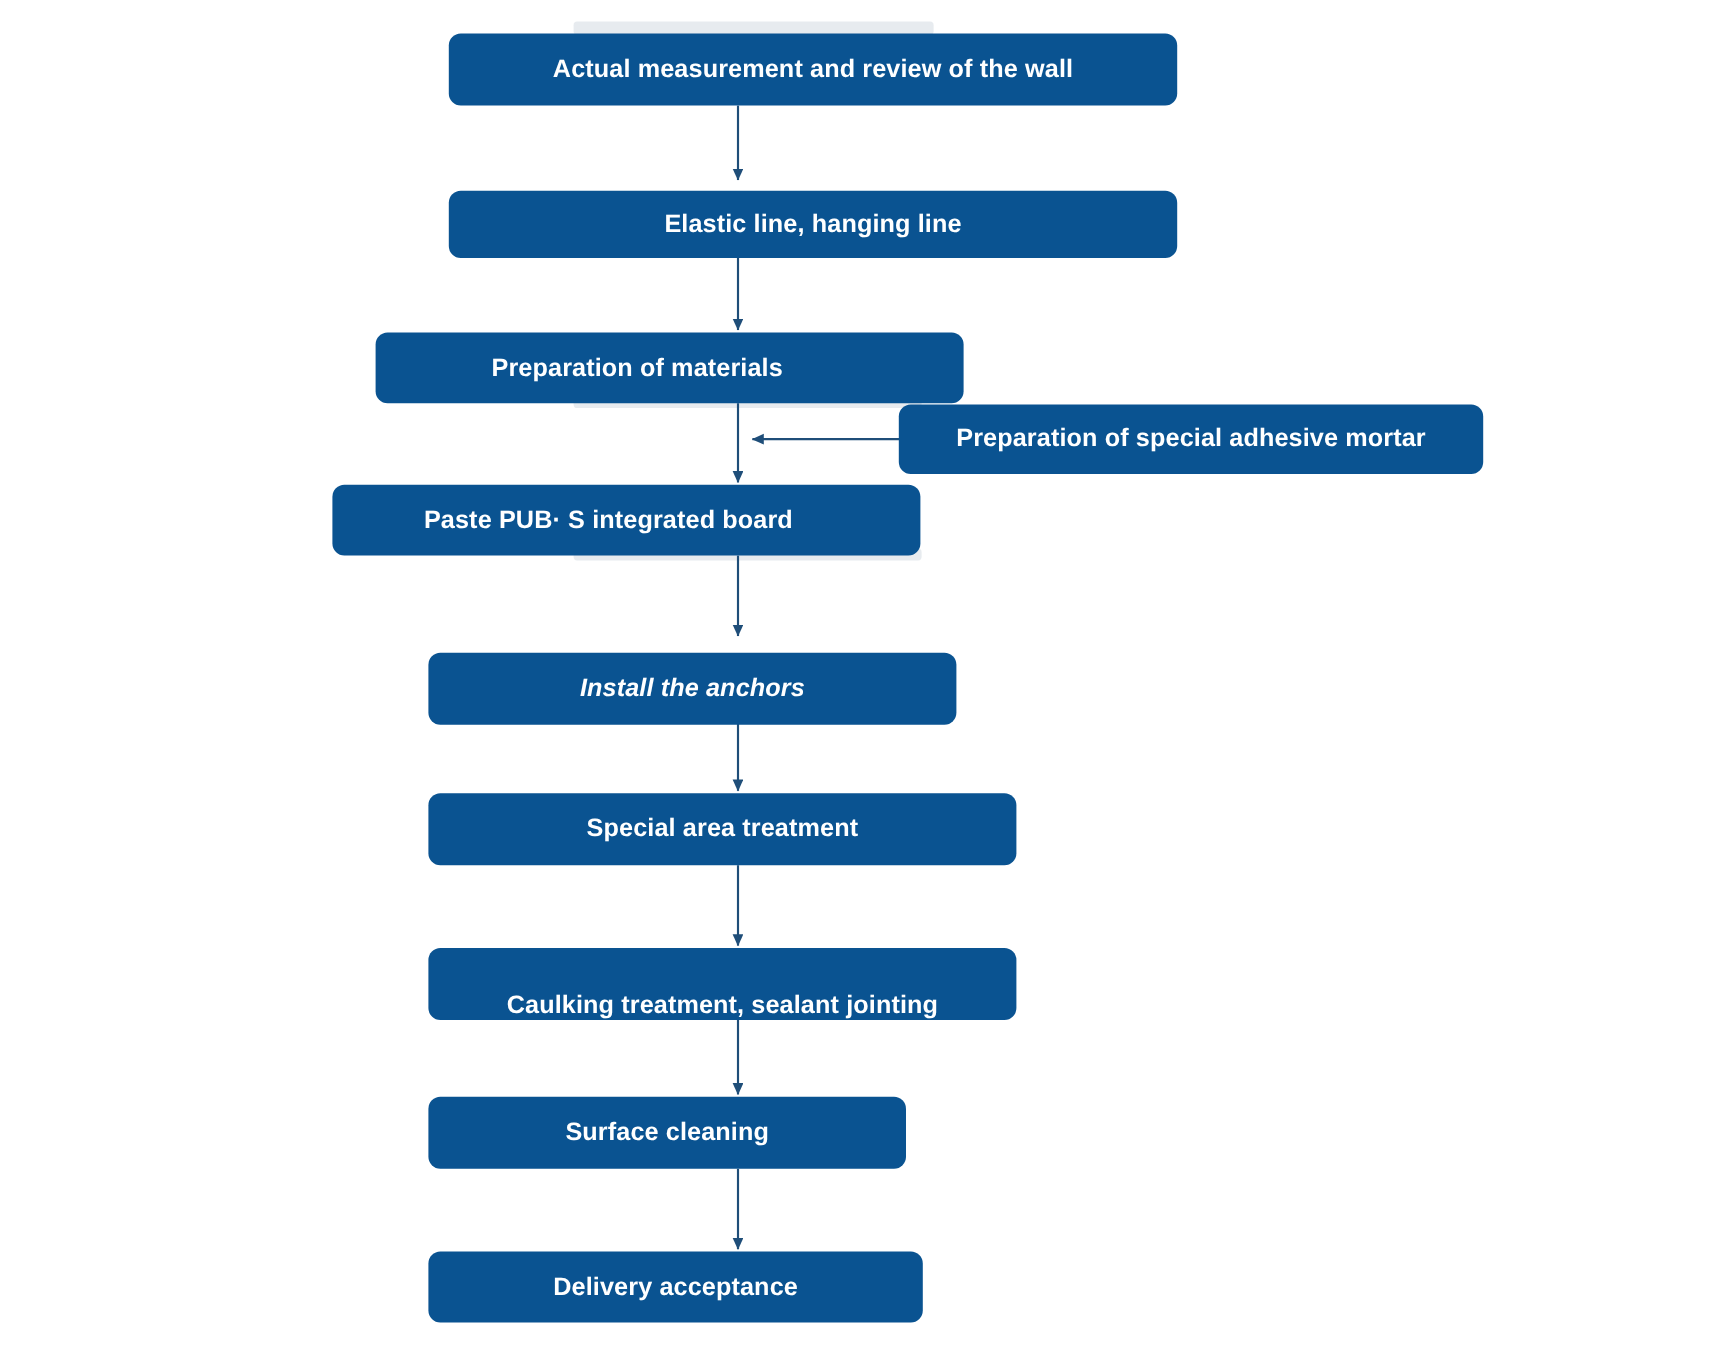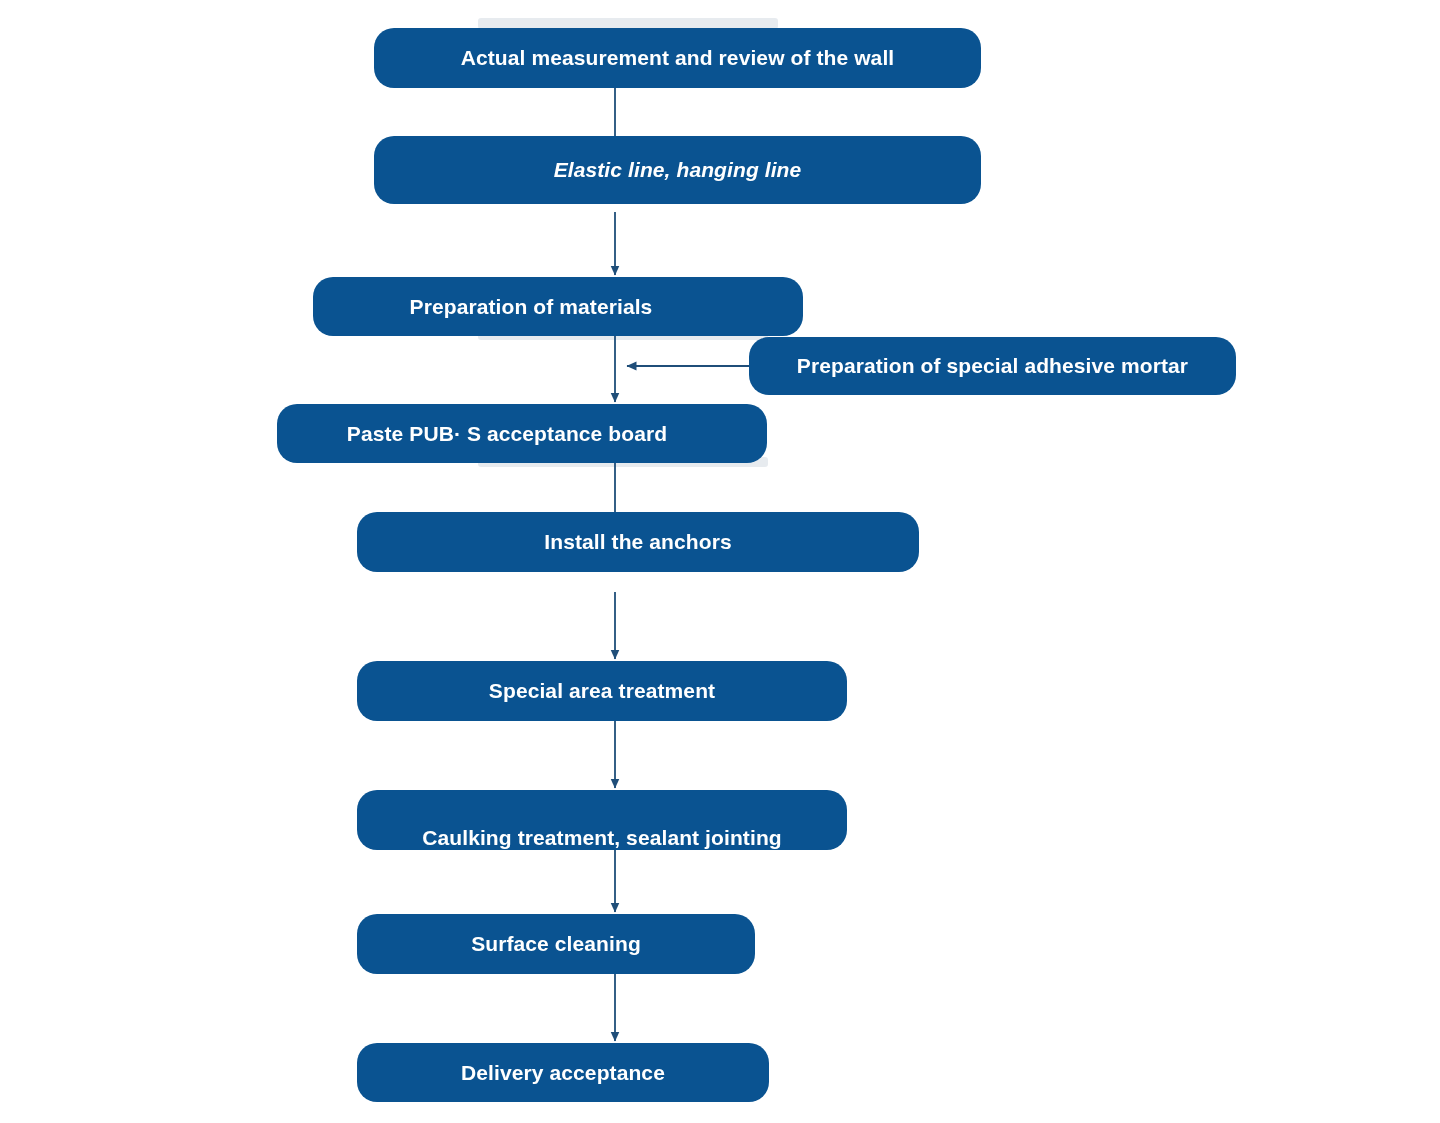--- a/index.html
+++ b/index.html
@@ -13,21 +13,21 @@
   #canvas {
     position: relative;
     width: 1440px;
     height: 1123px;
     background: #ffffff;
     overflow: hidden;
   }
   .node {
     position: absolute;
     background: #0a5391;
-    border-radius: 20px;
+    border-radius: 10px;
     color: #ffffff;
     display: flex;
     align-items: center;
     justify-content: center;
     font-size: 21px;
     font-weight: 700;
     letter-spacing: 0.1px;
     box-sizing: border-box;
     line-height: 1.2;
     white-space: nowrap;
@@ -105,37 +105,37 @@
 
     <g>
       <line x1="615" y1="974" x2="615" y2="1041" stroke="#1f4e79" stroke-width="1.8" marker-end="url(#arrowhead)"></line>
     </g>
   </svg>
 
   <div class="node" style="left:374px; top:28px; width:607px; height:60px;">
     <span class="node-label">Actual measurement and review of the wall</span>
   </div>
 
-  <div class="node" style="left:374px; top:136px; width:607px; height:68px;font-style:italic;">
+  <div class="node" style="left:374px; top:159px; width:607px; height:56px;">
     <span class="node-label">Elastic line, hanging line</span>
   </div>
 
   <div class="node" style="left:277px; top:277px; width:490px; height:59px; justify-content:center; padding-right:54px;margin-left:36px;">
     <span class="node-label">Preparation of materials</span>
   </div>
 
   <div class="node" style="left:749px; top:337px; width:487px; height:58px;">
     <span class="node-label">Preparation of special adhesive mortar</span>
   </div>
 
   <div class="node" style="left:277px; top:404px; width:490px; height:59px; justify-content:center; padding-right:30px;">
-    <span class="node-label">Paste PUB· S acceptance board</span>
+    <span class="node-label">Paste PUB· S integrated board</span>
   </div>
 
-  <div class="node" style="left:357px; top:512px; width:562px; height:60px;">
+  <div class="node" style="left:357px; top:544px; width:440px; height:60px;font-style:italic;">
     <span class="node-label">Install the anchors</span>
   </div>
 
   <div class="node" style="left:357px; top:661px; width:490px; height:60px;">
     <span class="node-label">Special area treatment</span>
   </div>
 
   <div class="node" style="left:357px; top:790px; width:490px; height:60px;align-items:flex-end;">
     <span class="node-label">Caulking treatment, sealant jointing</span>
   </div>

